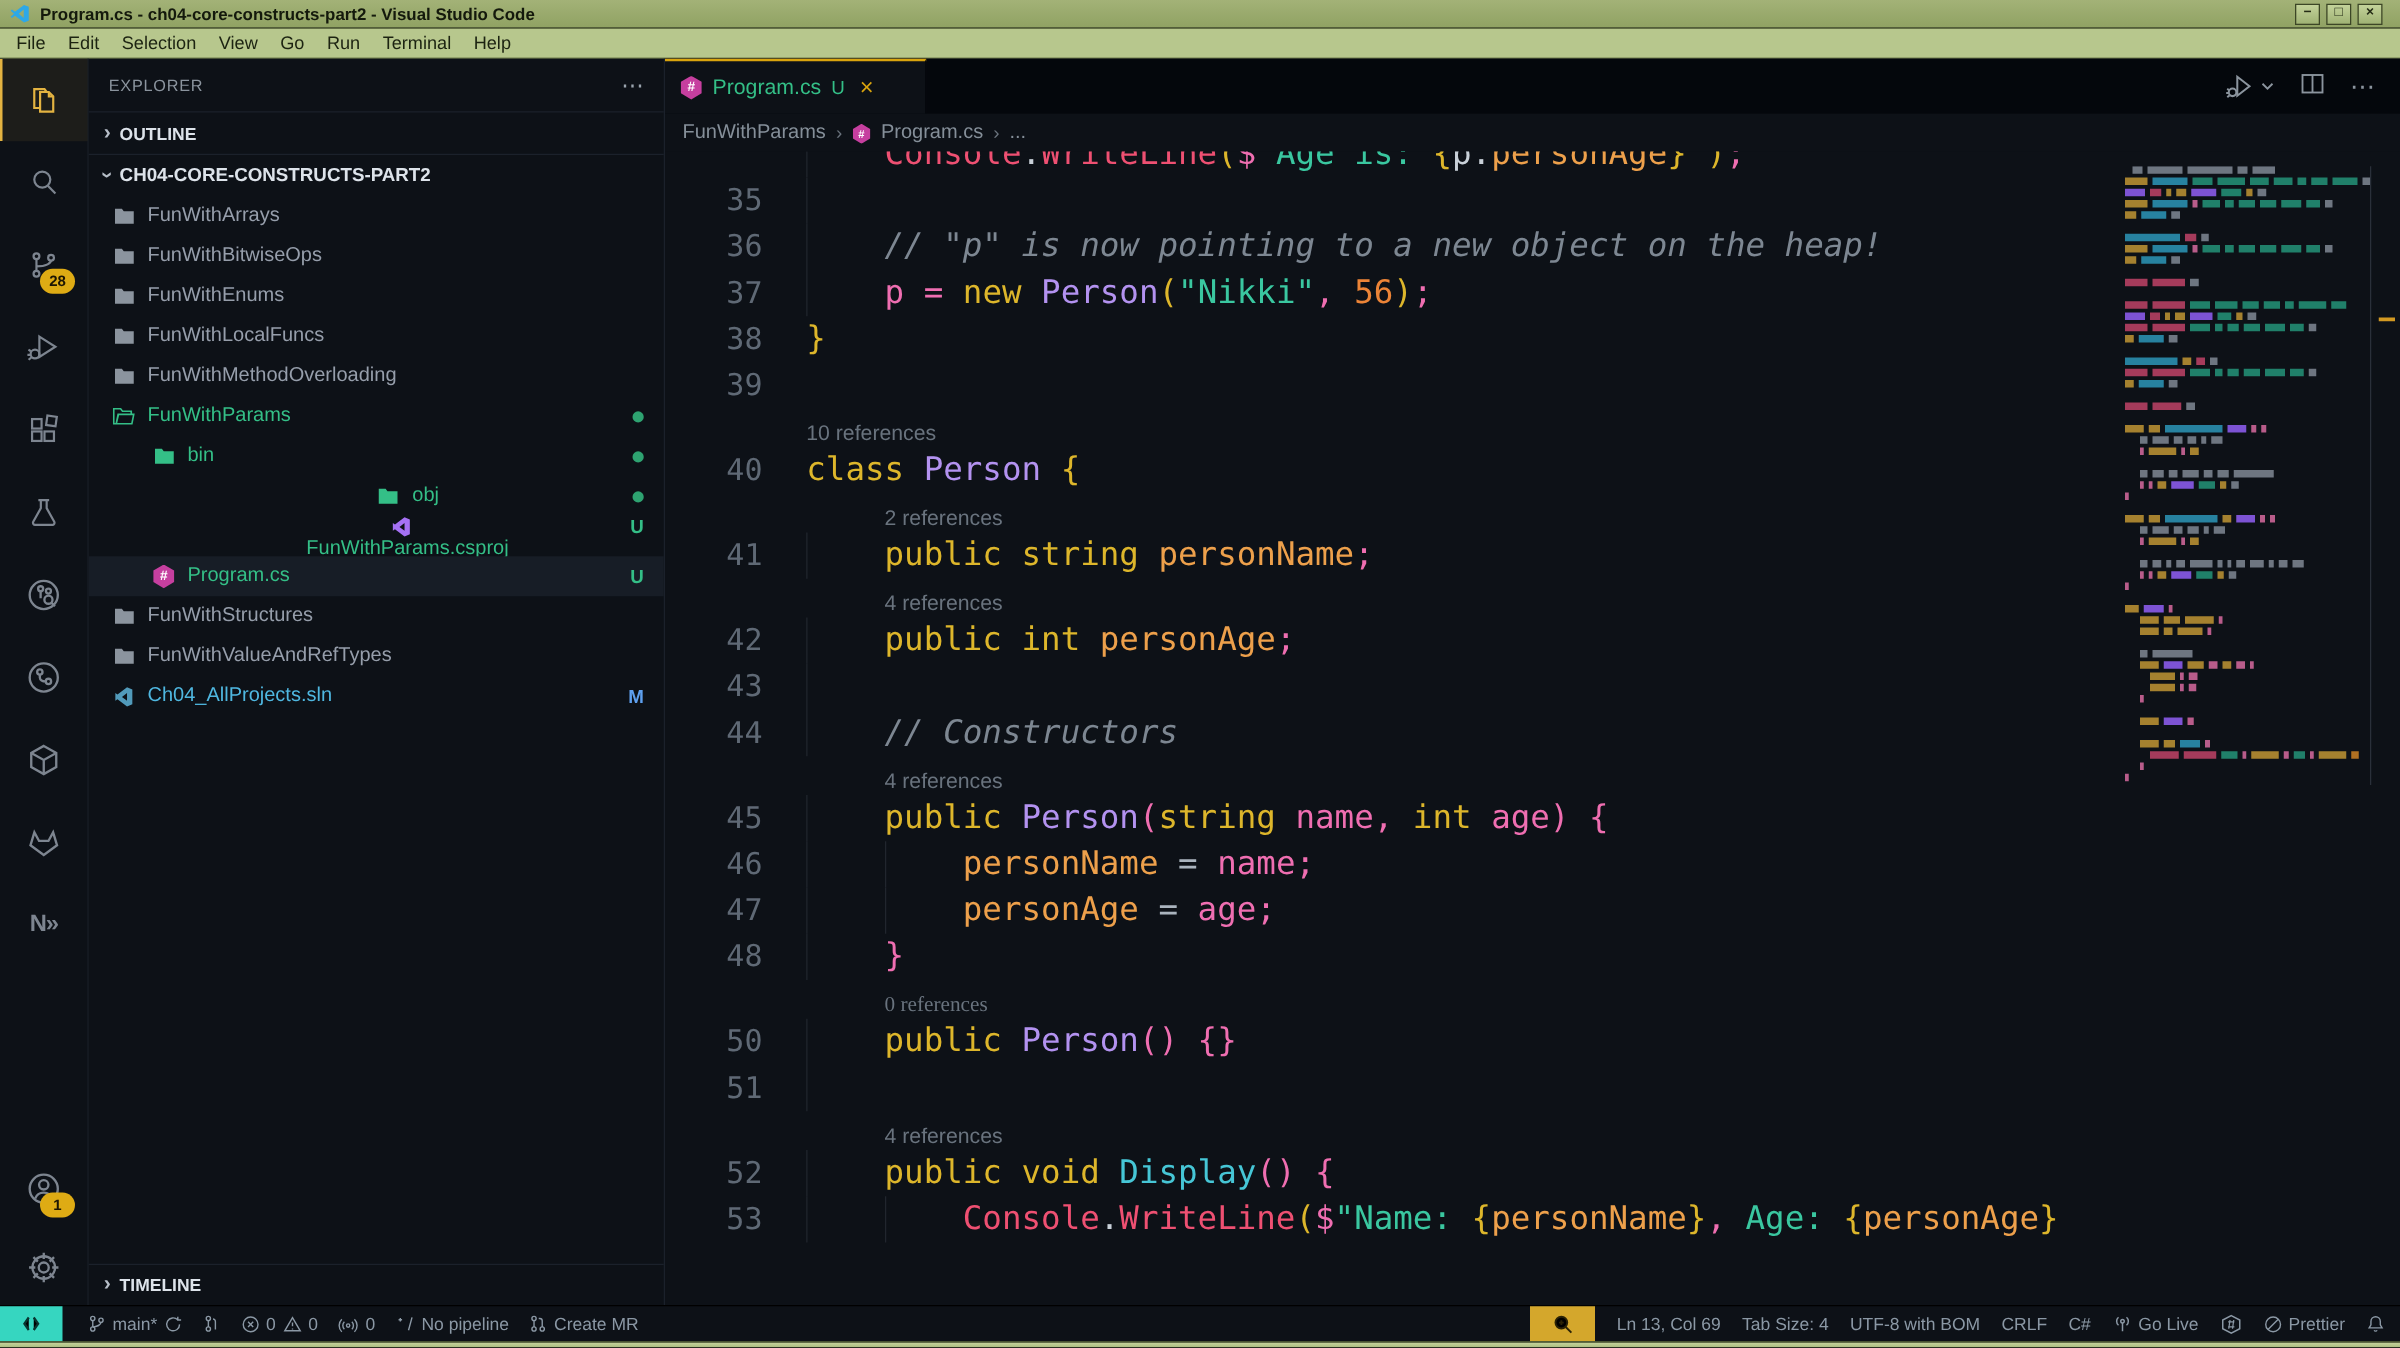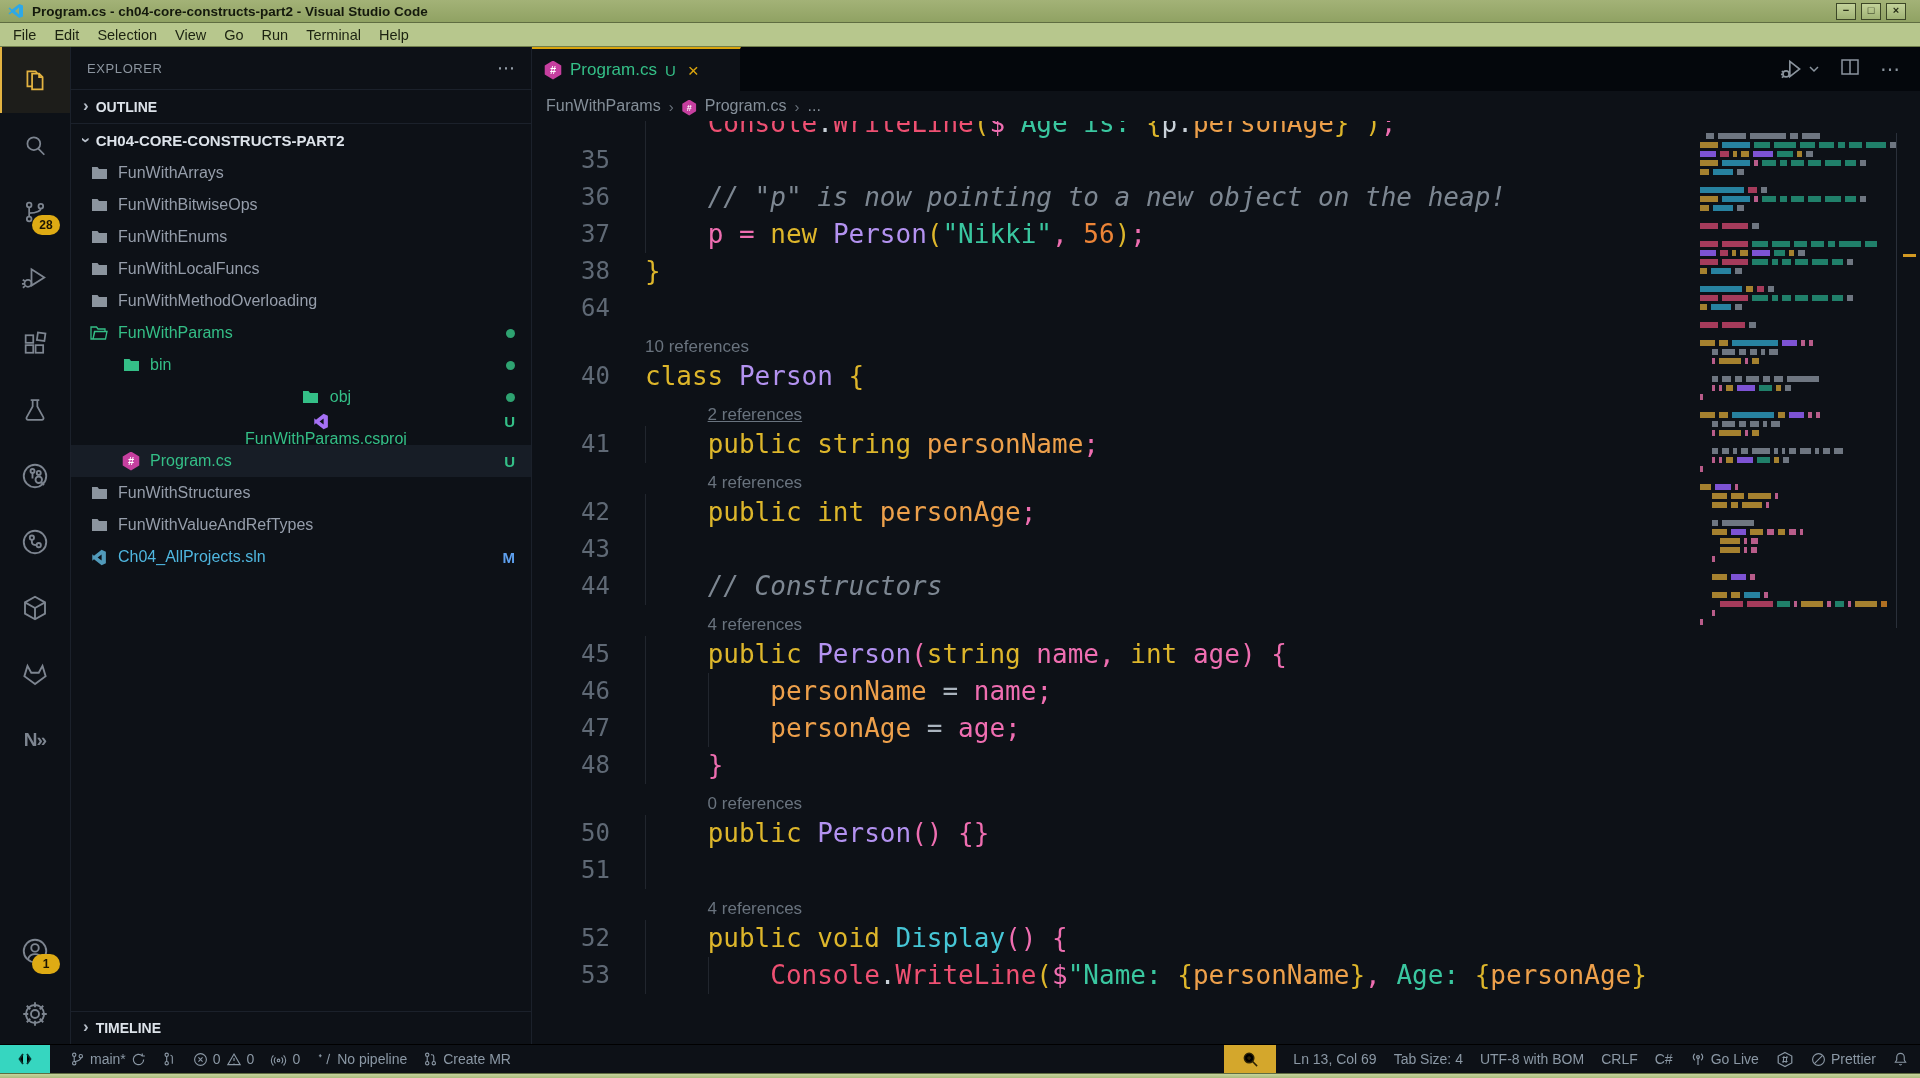--- a/index.html
+++ b/index.html
@@ -421,32 +421,32 @@
             <div class="crow">
               <i class="guide" style="left: 113px;"></i>
               <span class="lnum">37</span>
               <span class="ctext">    <span class="tok-par">p</span><span class="tok-fg"> </span><span class="tok-par">=</span><span class="tok-fg"> </span><span class="tok-kw">new</span><span class="tok-fg"> </span><span class="tok-cls">Person</span><span class="tok-kw">(</span><span class="tok-str">"Nikki"</span><span class="tok-par">,</span><span class="tok-fg"> </span><span class="tok-num">56</span><span class="tok-kw">)</span><span class="tok-par">;</span></span>
             </div>
             <div class="crow">
               <span class="lnum">38</span>
               <span class="ctext"><span class="tok-kw">}</span></span>
             </div>
             <div class="crow">
-              <span class="lnum">64</span>
+              <span class="lnum">39</span>
               <span class="ctext"></span>
             </div>
             <div class="lensrow">
               <span class="lenstext" style="margin-left: 113px;">10 references</span>
             </div>
             <div class="crow">
               <span class="lnum">40</span>
               <span class="ctext"><span class="tok-kw">class</span><span class="tok-fg"> </span><span class="tok-cls">Person</span><span class="tok-fg"> </span><span class="tok-kw">{</span></span>
             </div>
             <div class="lensrow">
-              <span class="lenstext" style="margin-left: 175.616px; text-decoration: underline;">2 references</span>
+              <span class="lenstext" style="margin-left: 175.616px;">2 references</span>
             </div>
             <div class="crow">
               <i class="guide" style="left: 113px;"></i>
               <span class="lnum">41</span>
               <span class="ctext">    <span class="tok-kw">public</span><span class="tok-fg"> </span><span class="tok-kw">string</span><span class="tok-fg"> </span><span class="tok-fld">personName</span><span class="tok-par">;</span></span>
             </div>
             <div class="lensrow">
               <span class="lenstext" style="margin-left: 175.616px;">4 references</span>
             </div>
             <div class="crow">
@@ -483,21 +483,21 @@
               <i class="guide" style="left: 175.616px;"></i>
               <span class="lnum">47</span>
               <span class="ctext">        <span class="tok-fld">personAge</span><span class="tok-fg"> </span><span class="tok-op">=</span><span class="tok-fg"> </span><span class="tok-par">age</span><span class="tok-par">;</span></span>
             </div>
             <div class="crow">
               <i class="guide" style="left: 113px;"></i>
               <span class="lnum">48</span>
               <span class="ctext">    <span class="tok-par">}</span></span>
             </div>
             <div class="lensrow">
-              <span class="lenstext" style="margin-left: 175.616px;">0 references</span>
+              <span class="lenstext" style="margin-left: 175.616px; font-family: Liberation Serif, serif;">0 references</span>
             </div>
             <div class="crow">
               <i class="guide" style="left: 113px;"></i>
               <span class="lnum">50</span>
               <span class="ctext">    <span class="tok-kw">public</span><span class="tok-fg"> </span><span class="tok-cls">Person</span><span class="tok-par">()</span><span class="tok-fg"> </span><span class="tok-par">{}</span></span>
             </div>
             <div class="crow">
               <i class="guide" style="left: 113px;"></i>
               <span class="lnum">51</span>
               <span class="ctext"></span>

